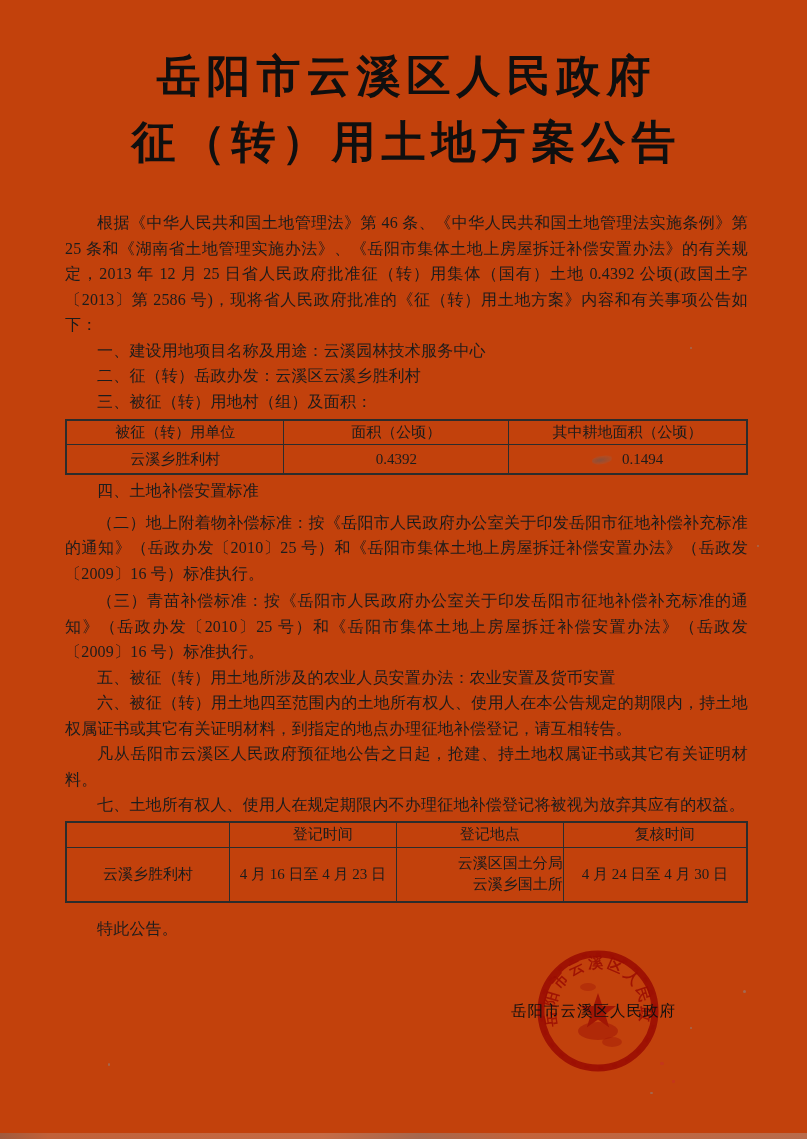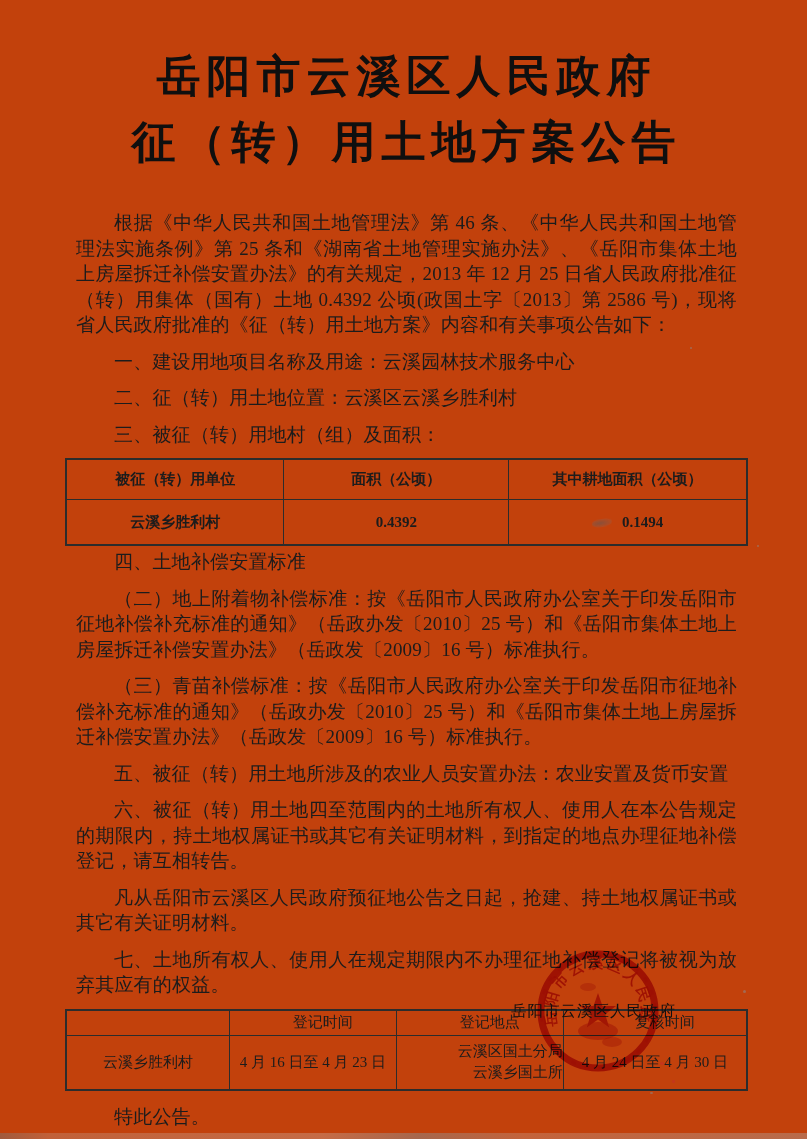--- a/index.html
+++ b/index.html
@@ -9,31 +9,31 @@
     font-family:"Liberation Serif","DejaVu Serif",serif;
     color:#1c1c1c;
   }
   .content { padding:0 59px 0 65px; }
   .title {
     margin:0; text-align:center; padding-top:44px;
     font-size:44px; font-weight:900; line-height:66px;
     letter-spacing:6px; color:#0f0f0f;
   }
   .para {
-    margin:11px; font-size:19px; line-height:25.5px;
+    margin:0; font-size:16px; line-height:25.5px;
     text-align:justify; text-indent:2em; letter-spacing:0.2px;
   }
   .mt6 { margin-top:6px; }
   .mt2 { margin-top:2px; }
   table {
     width:100%; border-collapse:collapse; table-layout:fixed;
     font-size:15px; text-align:center; color:#1c1c1c;
   }
   .t1 { margin:5px 0 3px; border:2px solid #2c2c2c; }
-  .t1 th, .t1 td { border:1.4px solid #2c2c2c; padding:8px; font-weight:bold;margin-left:12px; }
+  .t1 th, .t1 td { border:1.4px solid #2c2c2c; padding:0; font-weight:normal;margin-left:12px; }
   .t1 th { height:23px; }
   .t1 td { height:28px; }
   .t2 { margin:3px 0 0; border:2px solid #2c2c2c; }
   .t2 th, .t2 td { border:1.4px solid #2c2c2c; padding:0; font-weight:normal; }
   .t2 th { height:24px;padding-left:20px; }
   .t2 td { height:53px; }
   .place-line { line-height:21px;text-align:right; }
   .closing { margin-top:13px; }
   .smudge {
     display:inline-block; width:20px; height:8px; margin-right:10px;
@@ -68,21 +68,21 @@
   <div class="content">
 
     <h1 class="title">
       <div>岳阳市云溪区人民政府</div>
       <div>征（转）用土地方案公告</div>
     </h1>
 
     <p class="para" style="margin-top:34px">根据《中华人民共和国土地管理法》第 46 条、《中华人民共和国土地管理法实施条例》第 25 条和《湖南省土地管理实施办法》、《岳阳市集体土地上房屋拆迁补偿安置办法》的有关规定，2013 年 12 月 25 日省人民政府批准征（转）用集体（国有）土地 0.4392 公顷(政国土字〔2013〕第 2586 号)，现将省人民政府批准的《征（转）用土地方案》内容和有关事项公告如下：</p>
 
     <p class="para">一、建设用地项目名称及用途：云溪园林技术服务中心</p>
-    <p class="para">二、征（转）用土地位置：云溪区云溪乡胜利村</p>
+    <p class="para">二、征（转）岳政办发：云溪区云溪乡胜利村</p>
     <p class="para">三、被征（转）用地村（组）及面积：</p>
 
     <table class="t1">
       <colgroup>
           <col style="width:32%">
           <col style="width:33%">
           <col style="width:35%">
         </colgroup>
       <tbody>
           <tr>

